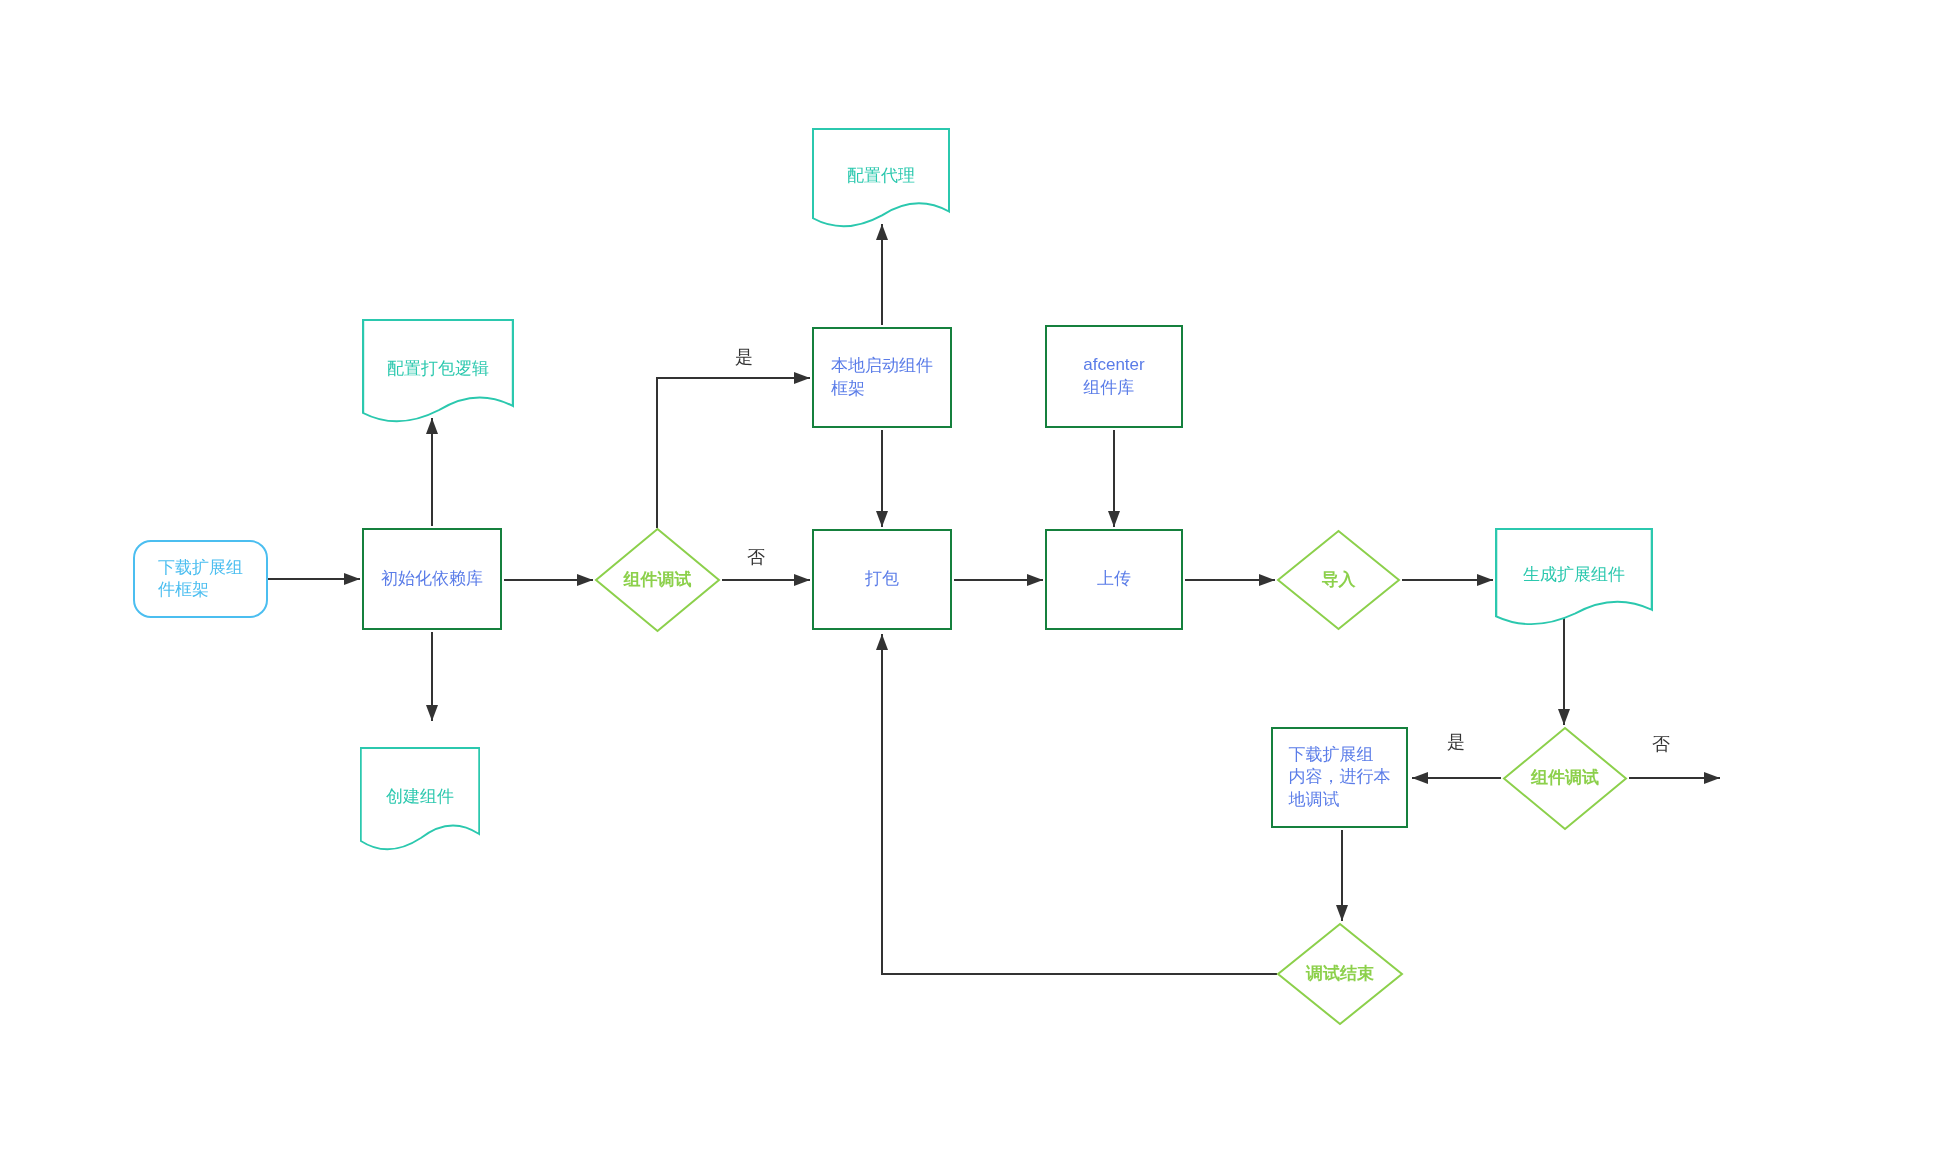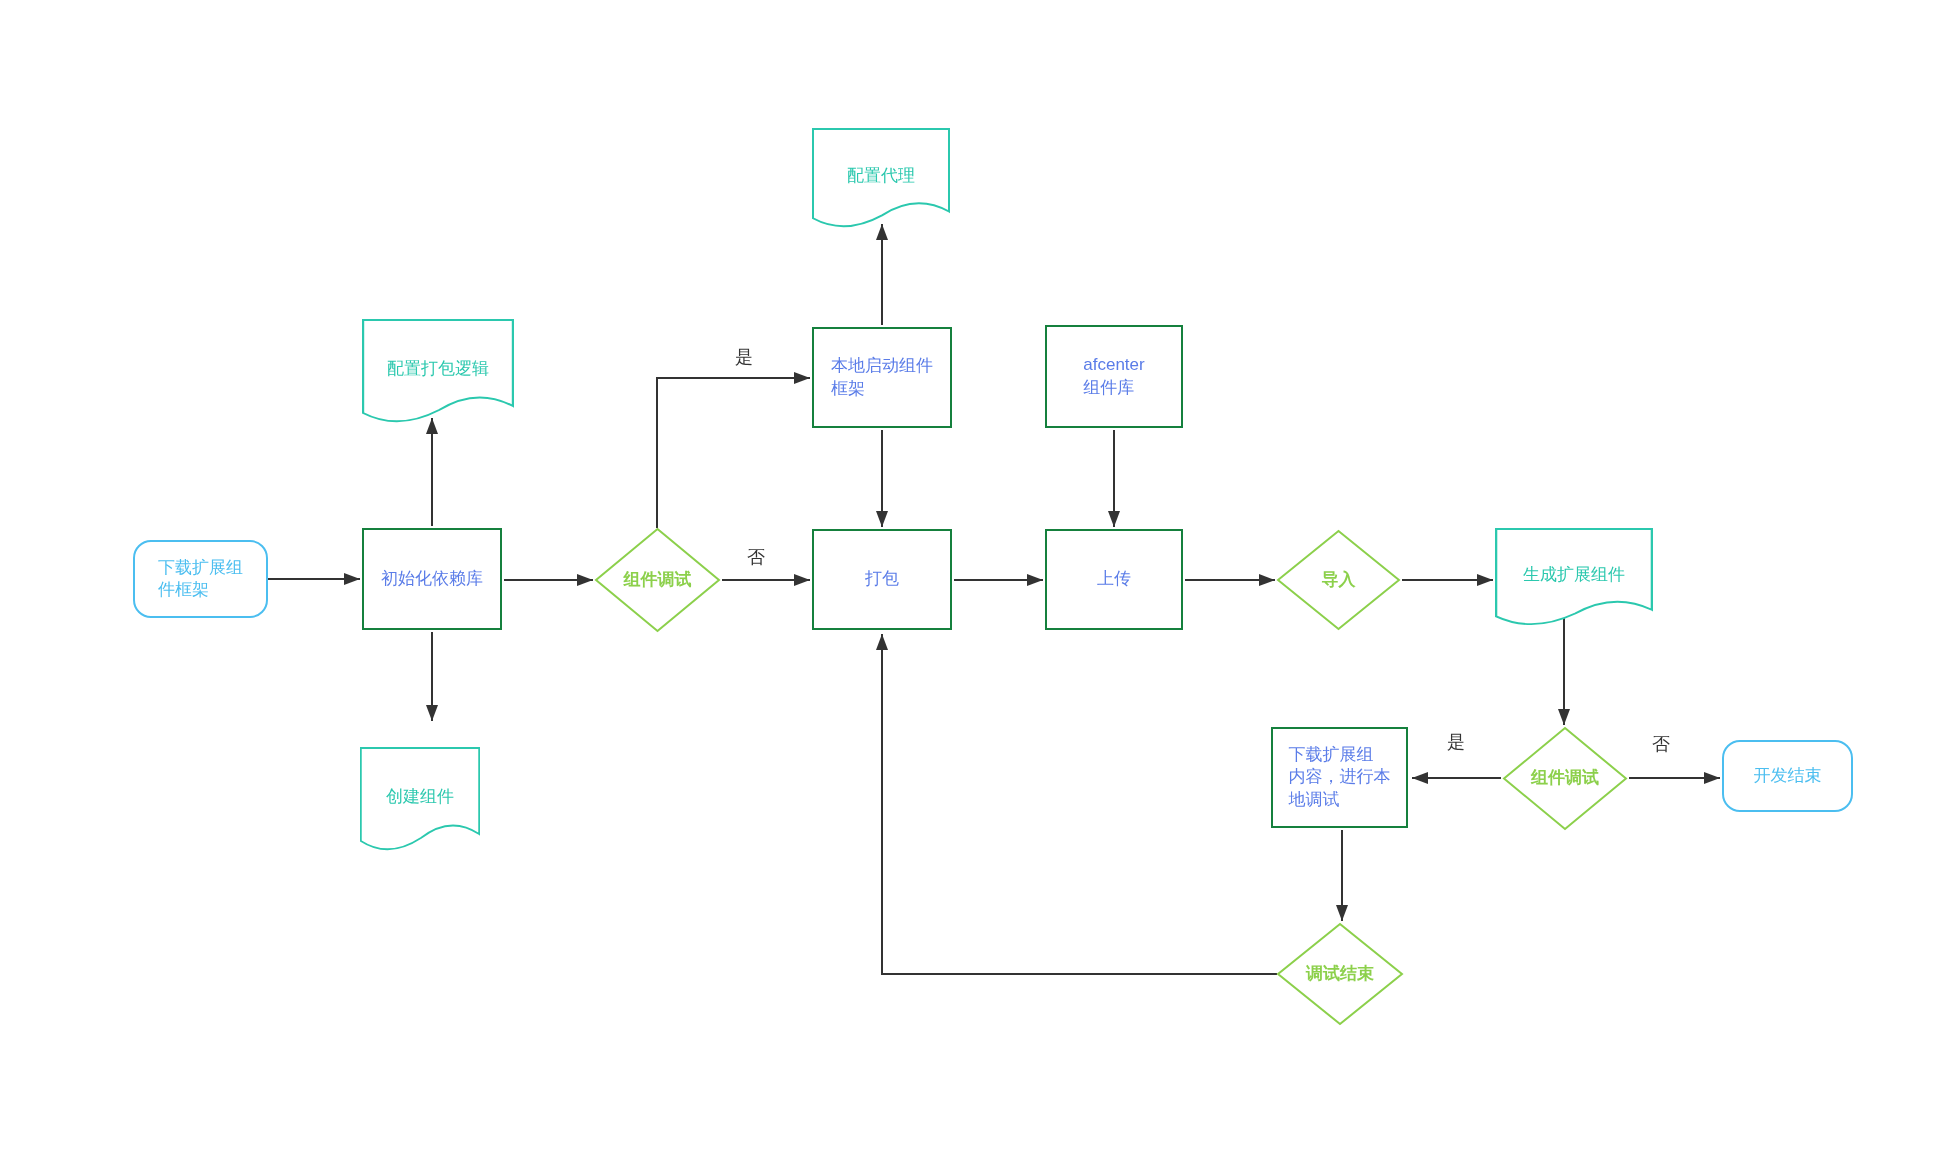--- a/index.html
+++ b/index.html
@@ -152,23 +152,20 @@
 地调试</span>
   </div>
 
   <div class="node decision" style="left:1503px;top:727px;width:124px;height:103px">
     <svg class="shape" viewBox="0 0 124 104" preserveAspectRatio="none">
         <polygon class="diamond" points="62,1 123,52 62,103 1,52"></polygon>
       </svg>
     <span class="label">组件调试</span>
   </div>
 
-  <div class="node terminator" style="left:1722px;top:740px;width:131px;height:72px">
-    <span class="label">开发结束</span>
-  </div>
 
   <div class="node decision" style="left:1277px;top:923px;width:126px;height:102px">
     <svg class="shape" viewBox="0 0 124 104" preserveAspectRatio="none">
         <polygon class="diamond" points="62,1 123,52 62,103 1,52"></polygon>
       </svg>
     <span class="label">调试结束</span>
   </div>
 
 </div>
 

